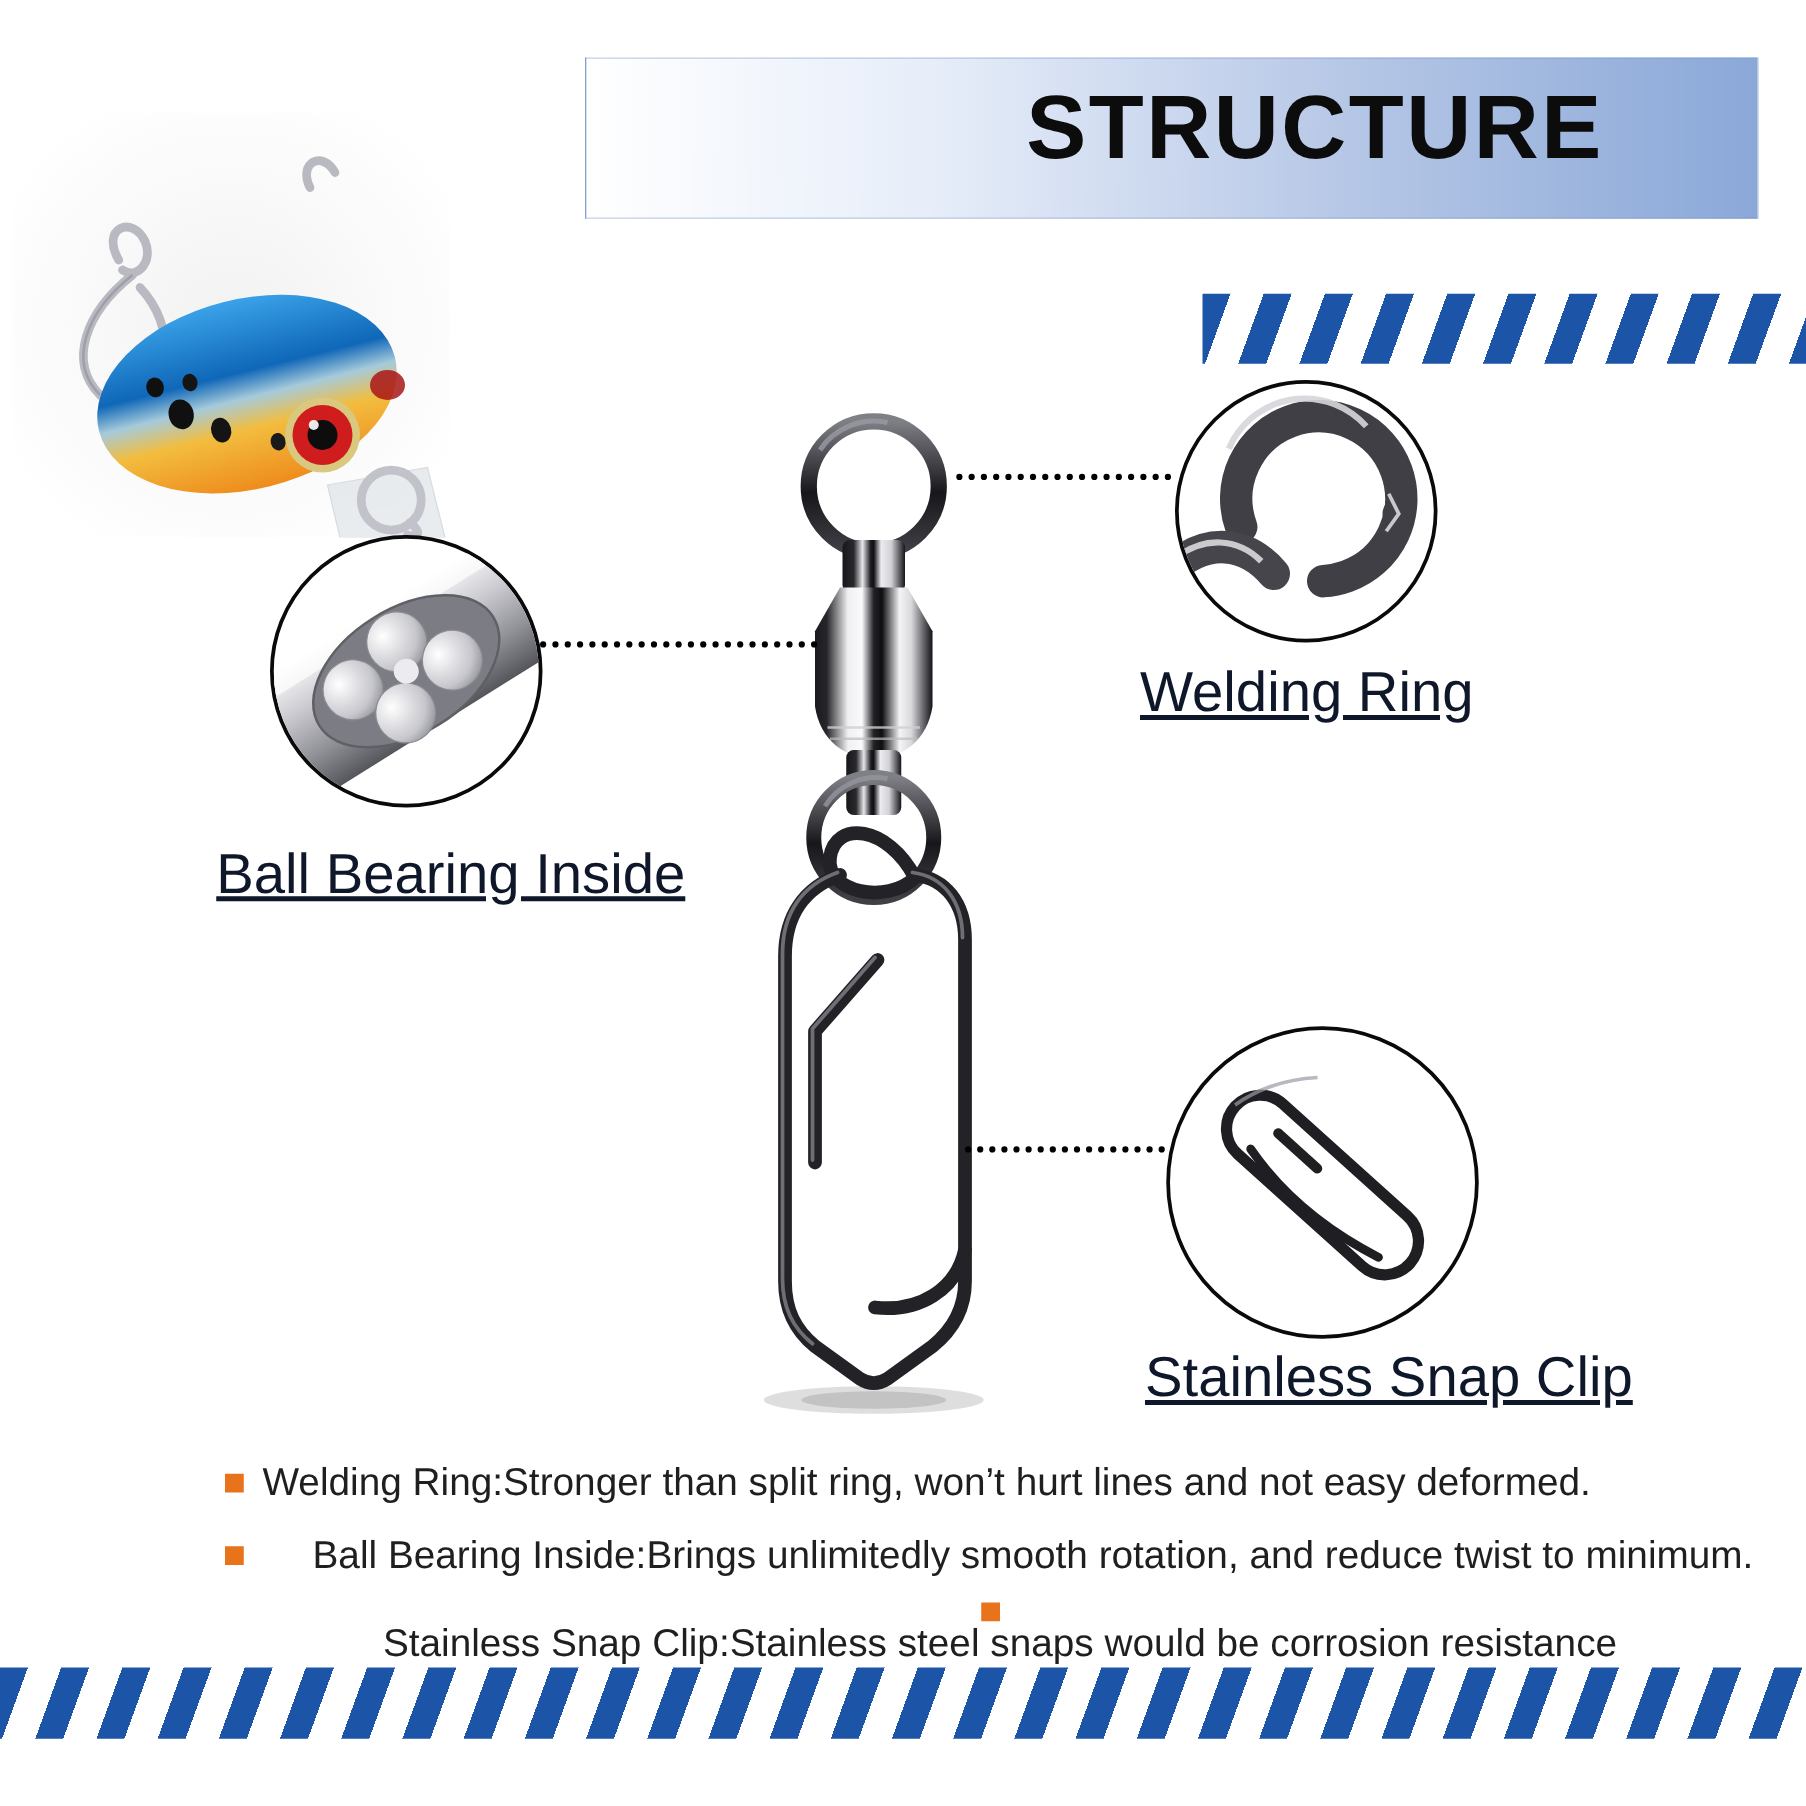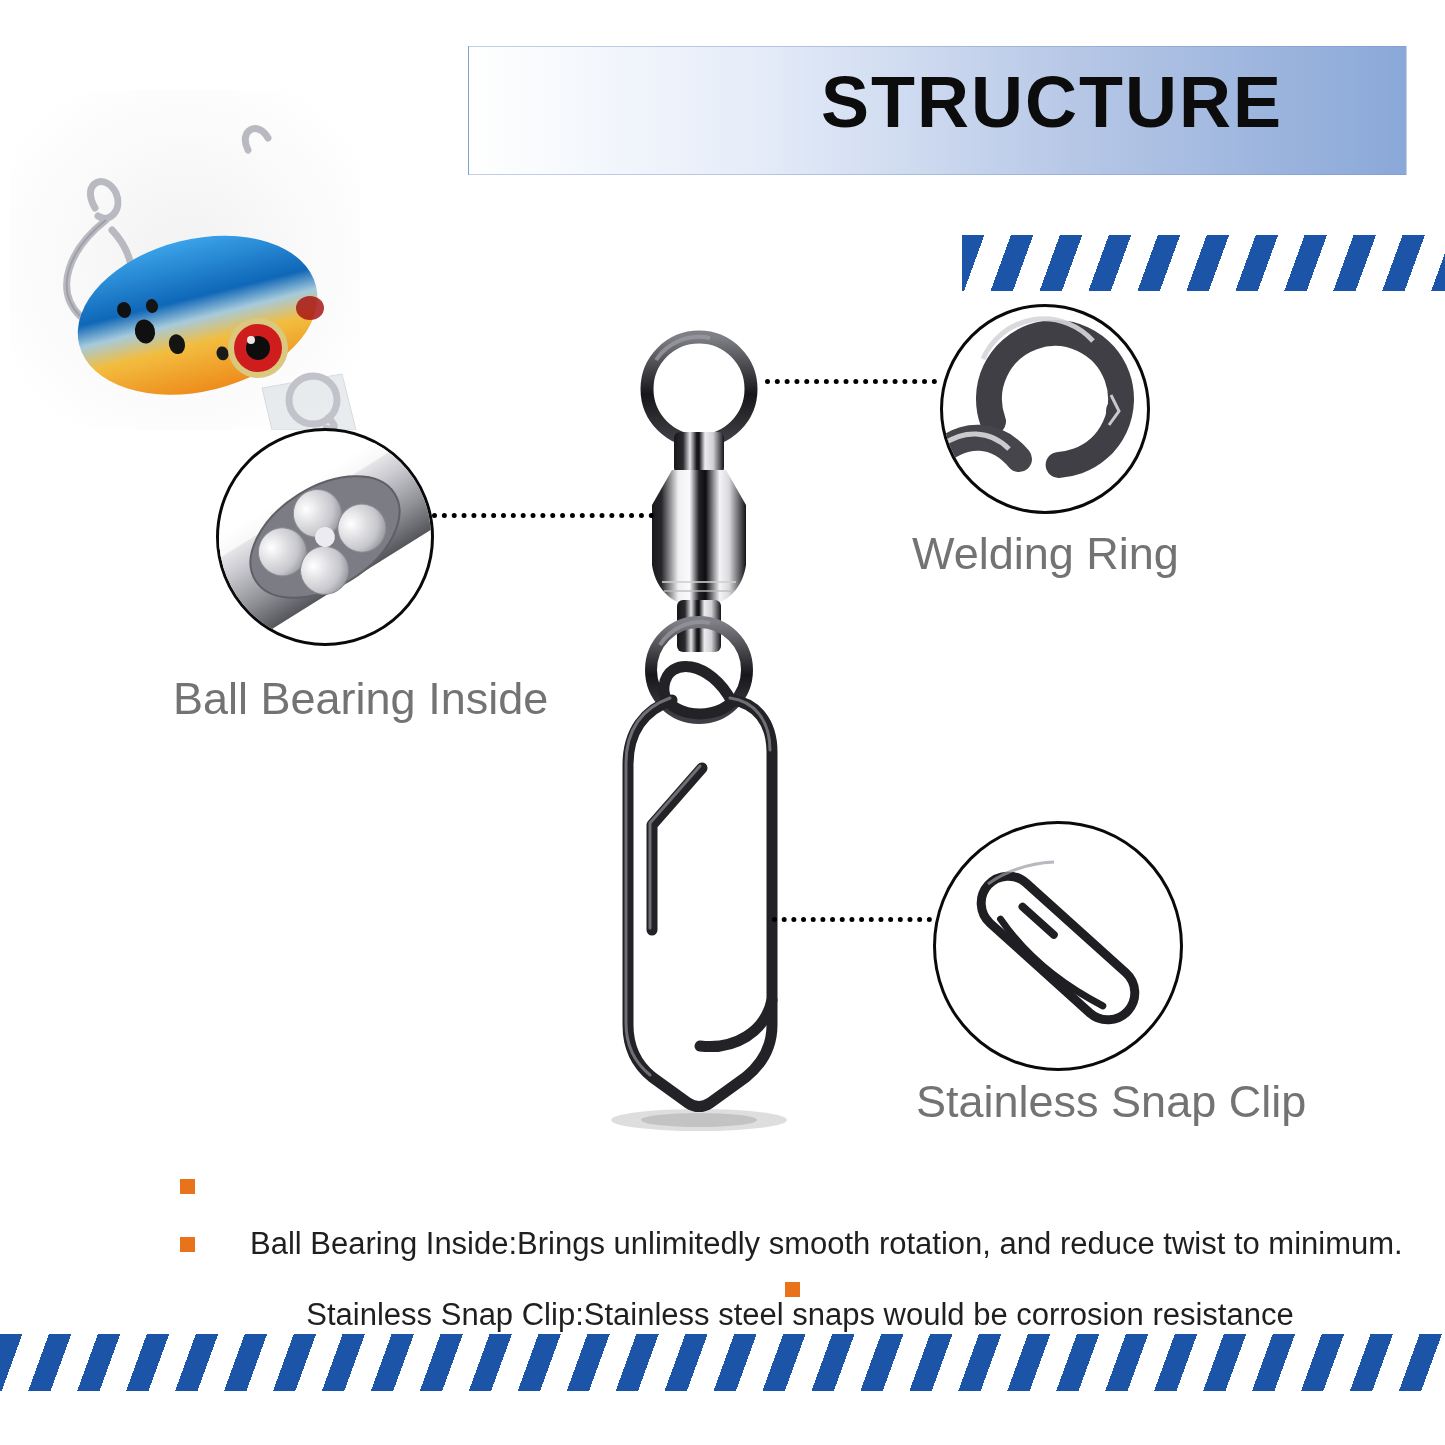--- a/index.html
+++ b/index.html
@@ -25,21 +25,21 @@
   .leader-bearing{left:432px;top:513px;width:222px;}
   .leader-snap{left:772px;top:917px;width:160px;}
 
   
   .callout{border:3px solid #0a0a0a;border-radius:50%;background:#fff;overflow:hidden;}
   .callout-bearing{left:216px;top:428px;width:212px;height:212px;}
   .callout-weld{left:940px;top:304px;width:204px;height:204px;}
   .callout-snap{left:933px;top:821px;width:244px;height:244px;}
 
   
-  .part-label{font-size:45px;color:#737373;white-space:nowrap;}
+  .part-label{font-size:45px;color:#0f172a;white-space:nowrap;text-decoration:underline;}
   .label-weld{left:912px;top:528px;}
   .label-bearing{left:173px;top:673px;text-align:right;}
   .label-snap{left:916px;top:1076px;}
 
   
   .bullet-row{left:180px;width:1240px;height:40px;display:flex;align-items:center;}
   .bullet-row .sq{width:15px;height:15px;background:#e8731a;flex:0 0 15px;margin-right:15px;}
   .bullet-row .txt{font-size:31px;color:#1f1f1f;white-space:nowrap;}
   .row1{top:1166px;} .row2{top:1224px;gap:40px;} .row3{top:1282px;flex-direction:column;}
 </style>
@@ -219,20 +219,21 @@
     <path d="M52,60 Q80,40 118,38" fill="none" stroke="#9a9aa2" stroke-width="3" opacity="0.7"></path>
   </svg>
 </div>
 
 <div class="abs part-label label-weld">Welding Ring</div>
 <div class="abs part-label label-bearing">Ball Bearing Inside</div>
 <div class="abs part-label label-snap">Stainless Snap Clip</div>
 
 <div class="abs bullet-row row1">
   <span class="sq"></span>
+  <span class="txt">Welding Ring:Stronger than split ring, won’t hurt lines and not easy deformed.</span>
 </div>
 <div class="abs bullet-row row2">
   <span class="sq"></span>
   <span class="txt">Ball Bearing Inside:Brings unlimitedly smooth rotation, and reduce twist to minimum.</span>
 </div>
 <div class="abs bullet-row row3">
   <span class="sq"></span>
   <span class="txt">Stainless Snap Clip:Stainless steel snaps would be corrosion resistance</span>
 </div>
 

